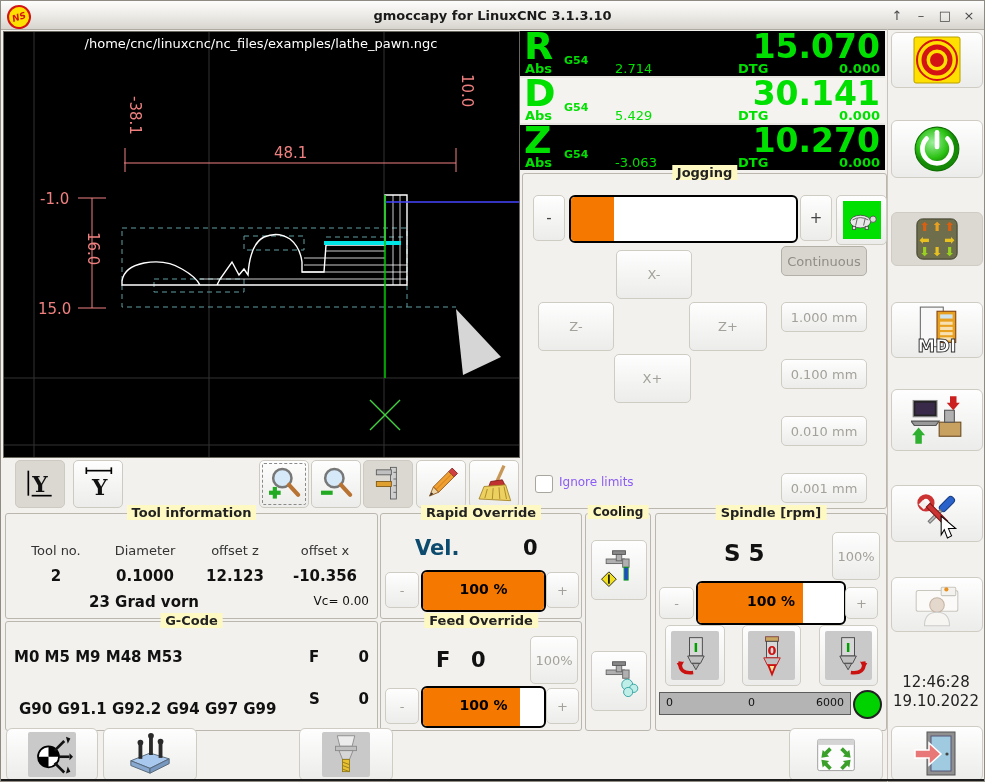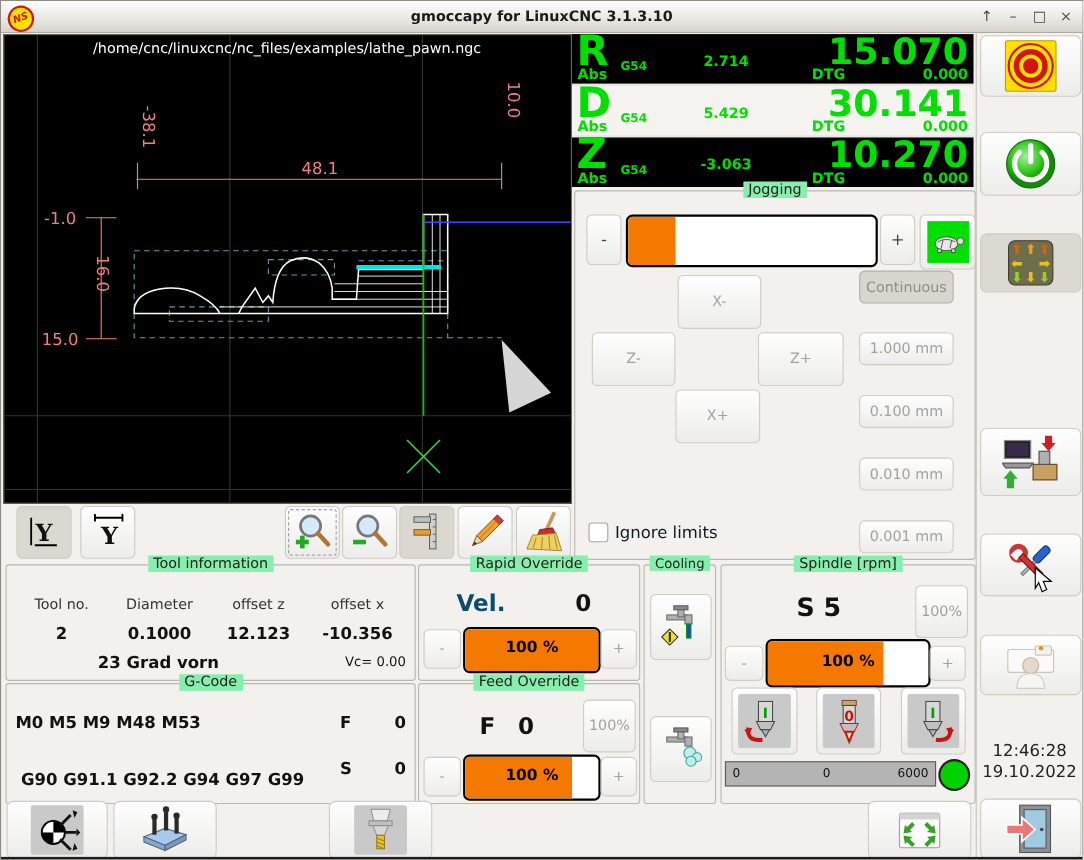--- a/index.html
+++ b/index.html
@@ -31,45 +31,45 @@
   .tbtn.focus{outline:1px dashed #8a8a8a;outline-offset:-4px}
 
   
   .dro{position:absolute;left:519px;top:30px;width:365px;height:139px;background:#e8e6e1}
   .dro-row{position:relative;height:45px;background:#000;color:#00e000;margin-bottom:2px}
   .dro-row.hl{background:#f4f3ef}
   .dro-letter{position:absolute;left:4px;top:-7px;font-size:38px;font-weight:bold}
   .dro-sys{position:absolute;left:44px;top:23px;font-size:11px;font-weight:bold}
   .dro-val{position:absolute;right:5px;top:-4px;font-size:33px;font-weight:bold}
   .dro-abs-l{position:absolute;left:5px;bottom:0;font-size:13px;font-weight:bold}
-  .dro-abs-v{position:absolute;left:95px;bottom:12px;width:90px;text-align:center;font-size:13px;font-weight:bold}
+  .dro-abs-v{position:absolute;left:95px;bottom:0;width:90px;text-align:left;font-size:13px;font-weight:normal}
   .dro-dtg-l{position:absolute;left:218px;bottom:0;font-size:13px;font-weight:bold}
   .dro-dtg-v{position:absolute;right:5px;bottom:0;font-size:13px;font-weight:bold}
 
   
   .frame{position:absolute;border:1px solid #bbb7af;border-radius:3px}
-  .ftitle{position:absolute;top:-9px;left:50%;transform:translateX(-50%);background:#86efac;
-    padding:0 5px;font-weight:normal;font-size:13px;color:#222;white-space:nowrap;z-index:2}
+  .ftitle{position:absolute;top:-9px;left:50%;transform:translateX(-50%);background:#fef9c3;
+    padding:0 5px;font-weight:bold;font-size:13px;color:#222;white-space:nowrap;z-index:2}
 
   
   .btn{position:absolute;background:linear-gradient(#fefefe,#ececea);border:1px solid #cfccc4;
     border-radius:5px;display:flex;align-items:center;justify-content:center;
     color:#a3a19a;font-size:13px;cursor:default}
   .btn.pressed{background:#d9d6d0;border-color:#b3b0a8;color:#8f8d86}
   .btn.dark-sign{color:#444;font-size:15px}
 
   
   .pbar{position:absolute;background:#fff;border:2px solid #000;border-radius:6px;overflow:hidden}
   .pbar .fill{position:absolute;left:0;top:0;bottom:0;background:#f57900}
   .pbar .ptext{position:relative;z-index:1;width:100%;text-align:center;color:#000}
 
   
   .jog-frame{left:521px;top:172px;width:363px;height:334px}
   .chk{position:absolute;width:16px;height:16px;border:1px solid #a9a69e;border-radius:3px;background:#fff}
-  .chk-label{position:absolute;font-size:15px;color:#0f172a}
+  .chk-label{position:absolute;font-size:12px;color:#8b5cf6}
 
   
   .tcol{position:absolute;text-align:center;font-size:13px;color:#333}
   .tval{position:absolute;text-align:center;font-size:15px;font-weight:bold;color:#111}
   .gline{position:absolute;font-size:15px;font-weight:bold;color:#111;white-space:nowrap}
 
   .icon-tile{background:#c9c9c9;border-radius:2px;display:flex;align-items:center;justify-content:center}
 
   
   .sidebar{position:absolute;left:886px;top:28px;width:99px;height:754px;border-left:1px solid #c7c4bc}
@@ -455,20 +455,32 @@
       <svg width="46" height="46" viewBox="0 0 48 48">
         <rect x="3" y="3" width="42" height="42" rx="6" fill="#6e6e4c" stroke="#3a3a28"></rect>
         <text x="24" y="16" text-anchor="middle" font-size="13" fill="#e8a020" font-weight="bold">⬆</text>
         <text x="11" y="16" text-anchor="middle" font-size="13" fill="#d86010" font-weight="bold">⬆</text>
         <text x="37" y="16" text-anchor="middle" font-size="13" fill="#d86010" font-weight="bold">⬆</text>
         <text x="11" y="29" text-anchor="middle" font-size="13" fill="#e8c020" font-weight="bold">⬅</text>
         <text x="37" y="29" text-anchor="middle" font-size="13" fill="#e8c020" font-weight="bold">➡</text>
         <text x="11" y="42" text-anchor="middle" font-size="13" fill="#9ad020" font-weight="bold">⬇</text>
         <text x="24" y="42" text-anchor="middle" font-size="13" fill="#e8c020" font-weight="bold">⬇</text>
         <text x="37" y="42" text-anchor="middle" font-size="13" fill="#9ad020" font-weight="bold">⬇</text>
+      </svg>
+    </div>
+    <div class="sbtn" style="top:273px;height:54px">
+      <svg width="50" height="50" viewBox="0 0 48 48">
+        <rect x="8" y="2" width="22" height="38" fill="#f8f8f8" stroke="#666"></rect>
+        <rect x="24" y="6" width="18" height="30" fill="#e8a020" stroke="#804010"></rect>
+        <rect x="27" y="9" width="12" height="4" fill="#cfe4ee"></rect>
+        <rect x="27" y="16" width="12" height="3" fill="#f8e0b0"></rect>
+          <rect x="27" y="21" width="12" height="3" fill="#f8e0b0"></rect>
+        <rect x="27" y="26" width="12" height="3" fill="#f8e0b0"></rect>
+          <rect x="27" y="31" width="12" height="3" fill="#f8e0b0"></rect>
+        <text x="24" y="45" text-anchor="middle" font-size="17" font-weight="bold" fill="#fff" stroke="#333" stroke-width="0.9">MDI</text>
       </svg>
     </div>
     <div class="sbtn" style="top:360px;height:60px">
       <svg width="52" height="52" viewBox="0 0 48 48">
         <rect x="2" y="6" width="22" height="15" fill="#222" stroke="#888"></rect>
         <rect x="4" y="8" width="18" height="11" fill="#3a2a4a"></rect>
         <polygon points="0,25 26,25 23,29 3,29" fill="#999" stroke="#555"></polygon>
         <rect x="26" y="26" width="20" height="13" fill="#c8a060" stroke="#6a4a20"></rect>
         <rect x="31" y="15" width="9" height="11" fill="#b0b0b0" stroke="#555"></rect>
         <polygon points="36,2 42,2 42,8 45,8 39,15 33,8 36,8" fill="#cc2020"></polygon>

